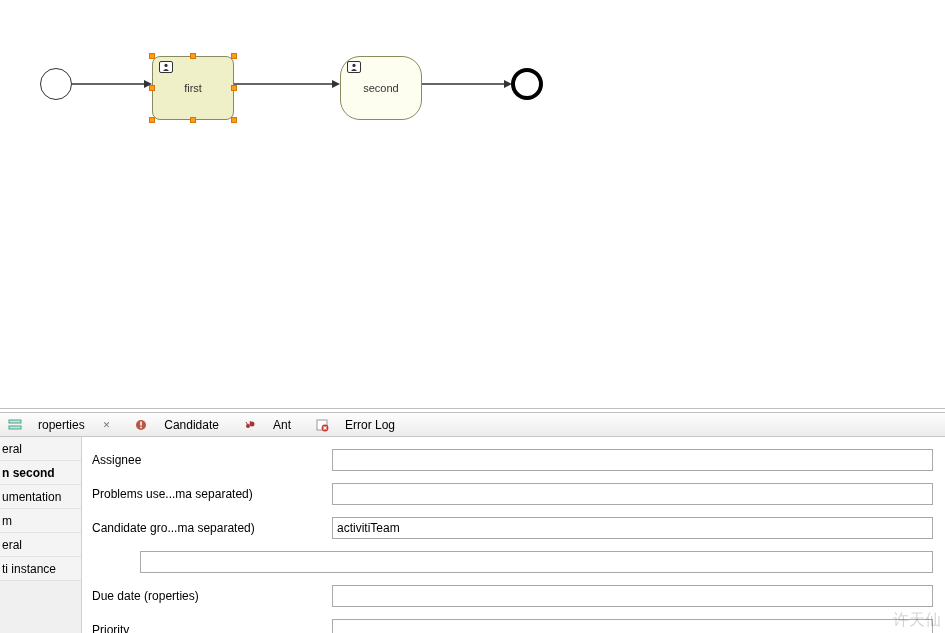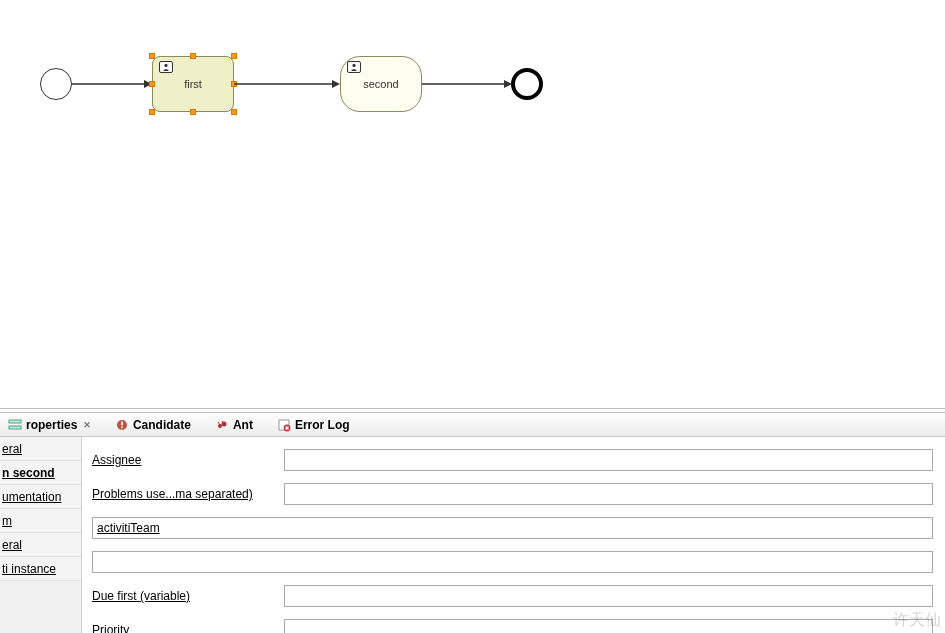--- a/index.html
+++ b/index.html
@@ -29,21 +29,21 @@
   }
   .end-event {
     position: absolute;
     width: 32px; height: 32px;
     border: 4px solid #000;
     border-radius: 50%;
     background: #fff;
   }
   .task {
     position: absolute;
-    width: 82px; height: 56px;
+    width: 82px; height: 64px;
     border: 1px solid #8a8a5c;
     border-radius: 8px;
     background: #fdfef0;
     display: flex;
     align-items: center;
     justify-content: center;
     font-size: 11px;
     color: #333;
   }
   .task.selected {
@@ -97,34 +97,32 @@
     background: linear-gradient(#fdfdfd, #ececec);
     border-bottom: 1px solid #c7c7c7;
     display: flex;
     align-items: center;
     gap: 12px;
     padding-left: 2px;
   }
   .tab {
     display: inline-flex;
     align-items: center;
-    gap: 4px;
+    gap: 16px;
     font-size: 12px;
     padding: 3px 6px;
-    font-weight: bold;
   }
   .tab-ico { width: 14px; height: 14px; display:inline-flex; align-items:center; justify-content:center; }
   .tab .close { font-size: 9px; color: #777; margin-left: 2px; }
 
   .lower {
     position: absolute;
     left: 0; right: 0;
     top: 437px; bottom: 0;
     display: flex;
-    text-decoration: underline;
   }
   .side {
     width: 82px;
     background: #f0f0f0;
     border-right: 1px solid #d0d0d0;
     overflow: hidden;
   }
   .side-item {
     height: 24px;
     display: flex;
@@ -152,20 +150,21 @@
     font-size: 12px;
   }
   .form-row input {
     flex: 1;
     height: 22px;
     border: 1px solid #a9a9a9;
     padding: 0 4px;
     font-family: inherit;
     font-size: 12px;
     outline: none;
+    margin-left: 48px;
   }
   .watermark {
     position: absolute;
     right: 4px;
     bottom: 2px;
     color: rgba(0,0,0,0.18);
     font-size: 16px;
     pointer-events: none;
   }
 </style>
@@ -294,27 +293,28 @@
   <div class="form-area">
     <div class="form-row">
       <label>Assignee</label>
       <input type="text" value="" style="">
     </div>
     <div class="form-row">
       <label>Problems use...ma separated)</label>
       <input type="text" value="" style="">
     </div>
     <div class="form-row">
+      <label>Candidate gro...ma separated)</label>
       <input type="text" value="activitiTeam" style="">
     </div>
     <div class="form-row">
       <input type="text" value="" style="">
     </div>
     <div class="form-row">
-      <label>Due first (variable)</label>
+      <label>Due date (roperties)</label>
       <input type="text" value="" style="">
     </div>
     <div class="form-row">
       <label>Priority</label>
       <input type="text" value="" style="">
     </div>
   </div>
 </div>
 
 <div class="watermark">许天仙</div>

